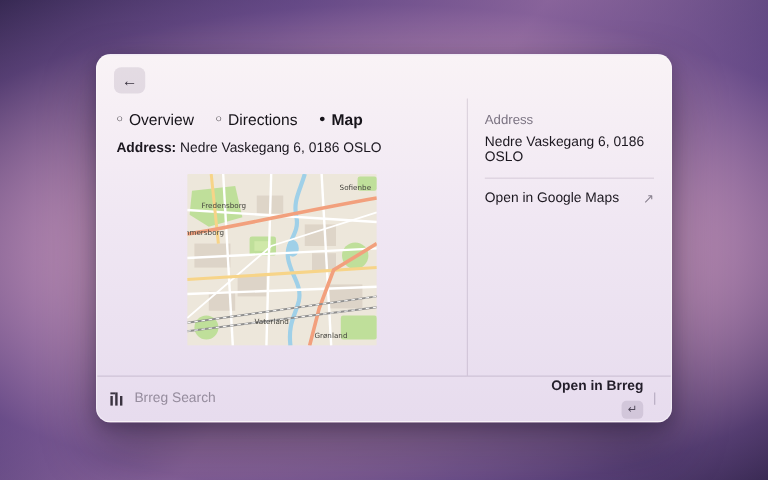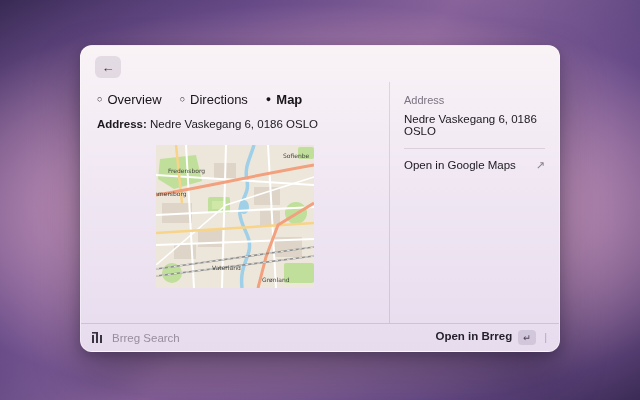--- a/index.html
+++ b/index.html
@@ -90,25 +90,26 @@
   .brreg-logo { width: 13px; height: 13px; flex: 0 0 auto; display: flex; align-items: center; }
   .footer-search {
     flex: 1 1 auto;
     border: none; outline: none; background: transparent;
     font-family: "Liberation Sans", "DejaVu Sans", sans-serif;
     font-size: 11.5px; color: #2a2430;
   }
   .footer-search::placeholder { color: #968d9e; }
   .footer-actions { display: flex; align-items: center; gap: 6px; }
   .footer-btn {
-    display: flex; align-items: flex-start; gap: 6px;
+    display: flex; align-items: flex-end; gap: 6px;
     background: none; border: none; cursor: pointer;
     font-family: "Liberation Sans", "DejaVu Sans", sans-serif;
     font-size: 11.5px; color: #231e2a; font-weight: 600;
     padding: 2px 0;
+    flex-direction: column;
   }
   .key-badge {
     background: rgba(60,45,75,0.12);
     border-radius: 4px;
     font-size: 9.5px; color: #4e4658;
     padding: 2px 5px; line-height: 1.2;
     min-width: 16px; text-align: center;
     font-weight: 400;
   }
   .footer-sep { color: rgba(60,45,75,0.3); font-size: 11px; margin: 0 2px; }

